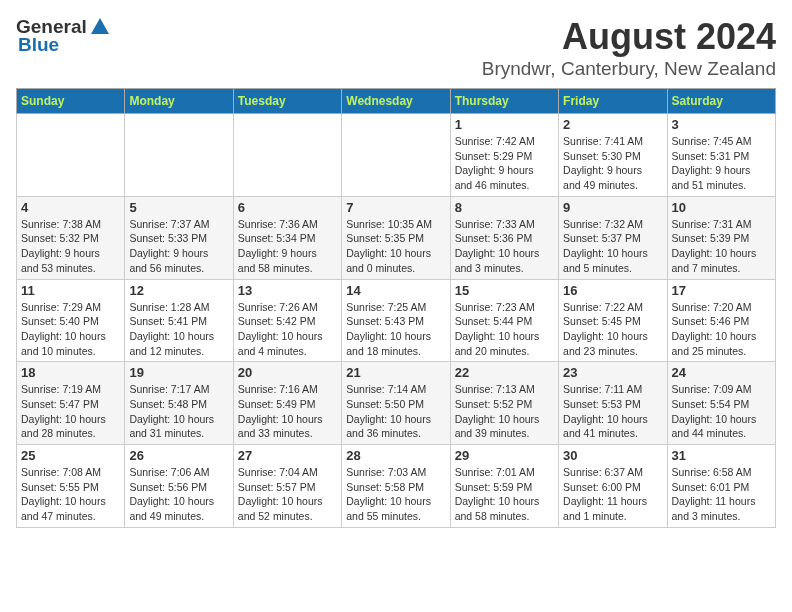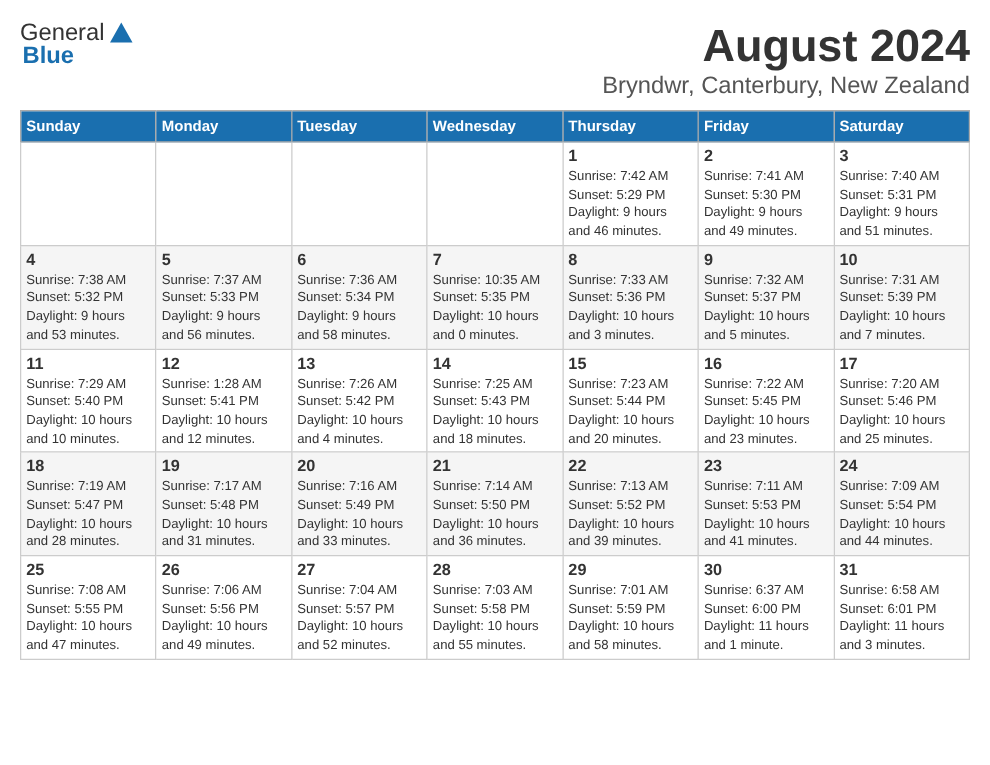--- a/index.html
+++ b/index.html
@@ -38,21 +38,21 @@
       font-size: 19px;
       color: #555;
     }
     .calendar {
       width: 100%;
       border-collapse: collapse;
       font-size: 11px;
     }
     .calendar th {
       background-color: #1a6faf;
-      color: #ffffff;
+      color: #bef264;
       padding: 5px 4px;
       text-align: left;
       font-size: 12px;
       font-weight: bold;
       border: 1px solid #aaa;
     }
     .calendar td {
       border: 1px solid #ccc;
       vertical-align: top;
       padding: 3px 4px;
@@ -79,21 +79,21 @@
     .empty-cell {
       background: #fff !important;
     }
   </style>
 </head>
 <body>
 
 <div class="header">
   <div class="logo">
     <div class="logo-row">
-      <span style="font-size:19px;font-weight:normal;color:#333;">General</span>
+      <span style="font-size:19px;font-weight:bold;color:#333;">General</span>
       <svg width="22" height="22" viewBox="0 0 22 22">
         <polygon points="11,2 20,18 2,18" fill="#1a6faf"></polygon>
       </svg>
     </div>
     <span style="font-size:19px;font-weight:bold;color:#1a6faf;margin-top:-4px;margin-left:2px;">Blue</span>
   </div>
   <div class="title-section">
     <div class="month-title">August 2024</div>
     <div class="location">Bryndwr, Canterbury, New Zealand</div>
   </div>
@@ -126,21 +126,21 @@
         </td>
         <td>
           <span class="day-number">2</span>
           <div class="day-info">Sunrise: 7:41 AM</div>
           <div class="day-info">Sunset: 5:30 PM</div>
           <div class="day-info">Daylight: 9 hours</div>
           <div class="day-info">and 49 minutes.</div>
         </td>
         <td>
           <span class="day-number">3</span>
-          <div class="day-info">Sunrise: 7:40 AM</div>
+          <div class="day-info">Sunrise: 7:45 AM</div>
           <div class="day-info">Sunset: 5:31 PM</div>
           <div class="day-info">Daylight: 9 hours</div>
           <div class="day-info">and 51 minutes.</div>
         </td>
       </tr>
       <tr>
         <td>
           <span class="day-number">4</span>
           <div class="day-info">Sunrise: 7:38 AM</div>
           <div class="day-info">Sunset: 5:32 PM</div>

